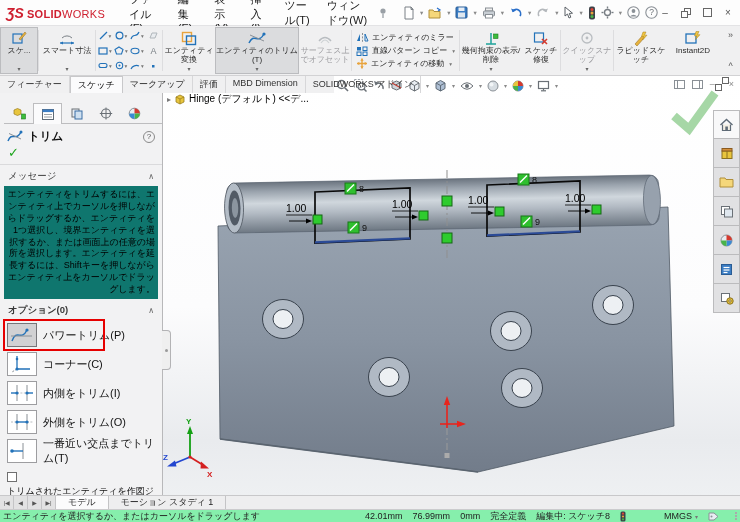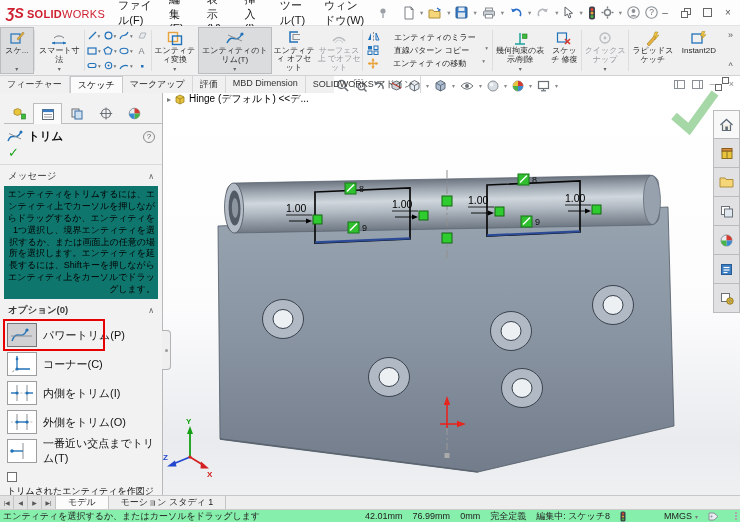--- a/index.html
+++ b/index.html
@@ -2,21 +2,21 @@
 <html><head>
 <meta charset="utf-8">
 <style>
 * { box-sizing:border-box; margin:0; padding:0; }
 html,body { width:740px; height:522px; }
 body { font-family:"Liberation Sans","DejaVu Sans",sans-serif; font-size:11px; color:#222; background:#fff; overflow:hidden; }
 #root { position:relative; width:740px; height:522px; background:#f0f0f1; }
 
 
 .menubar { position:absolute; left:0; top:0; width:740px; height:26px; background:#fdfdfd; border-bottom:1px solid #e3e3e5; display:flex; align-items:center; padding:0 6px; z-index:8; }
-.logo { display:flex; align-items:baseline; color:#cf2030; margin-right:5px; white-space:nowrap; }
+.logo { display:flex; align-items:baseline; color:#cf2030; margin-right:16px; white-space:nowrap; }
 .logo .mark { font-style:italic; font-weight:bold; font-size:14px; margin-right:3px; }
 .logo .b { font-weight:bold; font-size:11px; letter-spacing:.3px; }
 .logo .l { font-size:11px; letter-spacing:.3px; }
 .menus { display:flex; align-items:center; }
 .menu { padding:4px 8px; font-size:11px; color:#1a1a1a; }
 .pin { margin:0 8px 0 2px; }
 .qat { display:flex; align-items:center; gap:3px; margin-left:6px; }
 .qbtn { display:flex; align-items:center; padding:1px; }
 .qdd { font-size:6.5px; color:#8a8a8a; margin:0 1px; }
 .winbtns { margin-left:auto; display:flex; gap:9px; align-items:center; color:#555; }
@@ -32,21 +32,21 @@
 .rb .ric { height:16px; display:flex; align-items:center; }
 .rb .lbl { margin-top:1px; }
 .rb .dd { font-size:6px; color:#666; margin-top:auto; }
 .rb.on { background:#dbdcde; box-shadow:inset 0 0 0 1px #bbbcbf; }
 .rb.dis { color:#9c9ca0; }
 .rsep { width:1px; background:#dddddf; margin:3px 0; }
 .sgrid { display:grid; grid-template-columns:repeat(4,16px); grid-auto-rows:15px; align-content:center; padding:0 1px; }
 .gcell { display:flex; align-items:center; justify-content:center; gap:1px; }
 .gdd { font-size:5.5px; color:#777; }
 .rstack { display:flex; flex-direction:column; justify-content:center; gap:2px; padding:0 4px; }
-.rrow { display:flex; gap:14px; font-size:8px; white-space:nowrap; }
+.rrow { display:flex; align-items:center; gap:3px; font-size:8px; white-space:nowrap; }
 .rrow .gdd { margin-left:2px; }
 .rovf { margin-left:auto; display:flex; flex-direction:column; justify-content:space-between; align-items:center; padding:3px 7px; color:#555; font-size:9px; }
 
 
 .tabrow { position:absolute; left:0; top:76px; width:334px; height:17px; background:#f0f0f1; display:flex; z-index:6; }
 .ftab { padding:2px 7px 0; font-size:9px; color:#333; border-right:1px solid #d7d7d9; white-space:nowrap; }
 .ftab.act { background:#fbfbfc; border:1px solid #c8c8ca; border-bottom:none; color:#000; }
 
 
 .viewport { position:absolute; left:163px; top:76px; width:577px; height:419px; background:linear-gradient(180deg,#ffffff 0%,#fcfcfd 55%,#e9ebee 87%,#eef0f2 100%); z-index:1; }
@@ -333,29 +333,20 @@
     <div class="rb on" style="width:84px">
       <span class="ric">
           <svg width="20" height="15" viewBox="0 0 20 15">
             <path d="M2,12 C7,1 11,14 17,3" fill="none" stroke="#2272b9" stroke-width="1.5"></path>
             <line x1="3" y1="4" x2="17" y2="10" stroke="#8a9096" stroke-width="1"></line>
             <circle cx="17" cy="3" r="1.6" fill="#2272b9"></circle>
           </svg>
         </span>
       <span class="lbl">エンティティのトリム(T)</span>
         <span class="dd">▾</span>
-    </div>
-    <div class="rb" style="width:50px">
-      <span class="ric">
-          <svg width="16" height="15" viewBox="0 0 16 15">
-            <path d="M12,2 H4 V12 H12" fill="none" stroke="#2272b9" stroke-width="1.5"></path>
-            <path d="M14,4.5 H7 V9.5 H14" fill="none" stroke="#8a9096" stroke-width="1.1"></path>
-          </svg>
-        </span>
-      <span class="lbl">エンティティ オフセット</span>
     </div>
     <div class="rb dis" style="width:52px">
       <span class="ric">
           <svg width="16" height="14" viewBox="0 0 16 14">
             <path d="M2,10 Q8,3 14,10" fill="none" stroke="#b9bdc1" stroke-width="1.4"></path>
             <path d="M4,12 Q8,6 12,12" fill="none" stroke="#cfd3d6" stroke-width="1.2"></path>
           </svg>
         </span>
       <span class="lbl">サーフェス上 でオフセット</span>
     </div>

